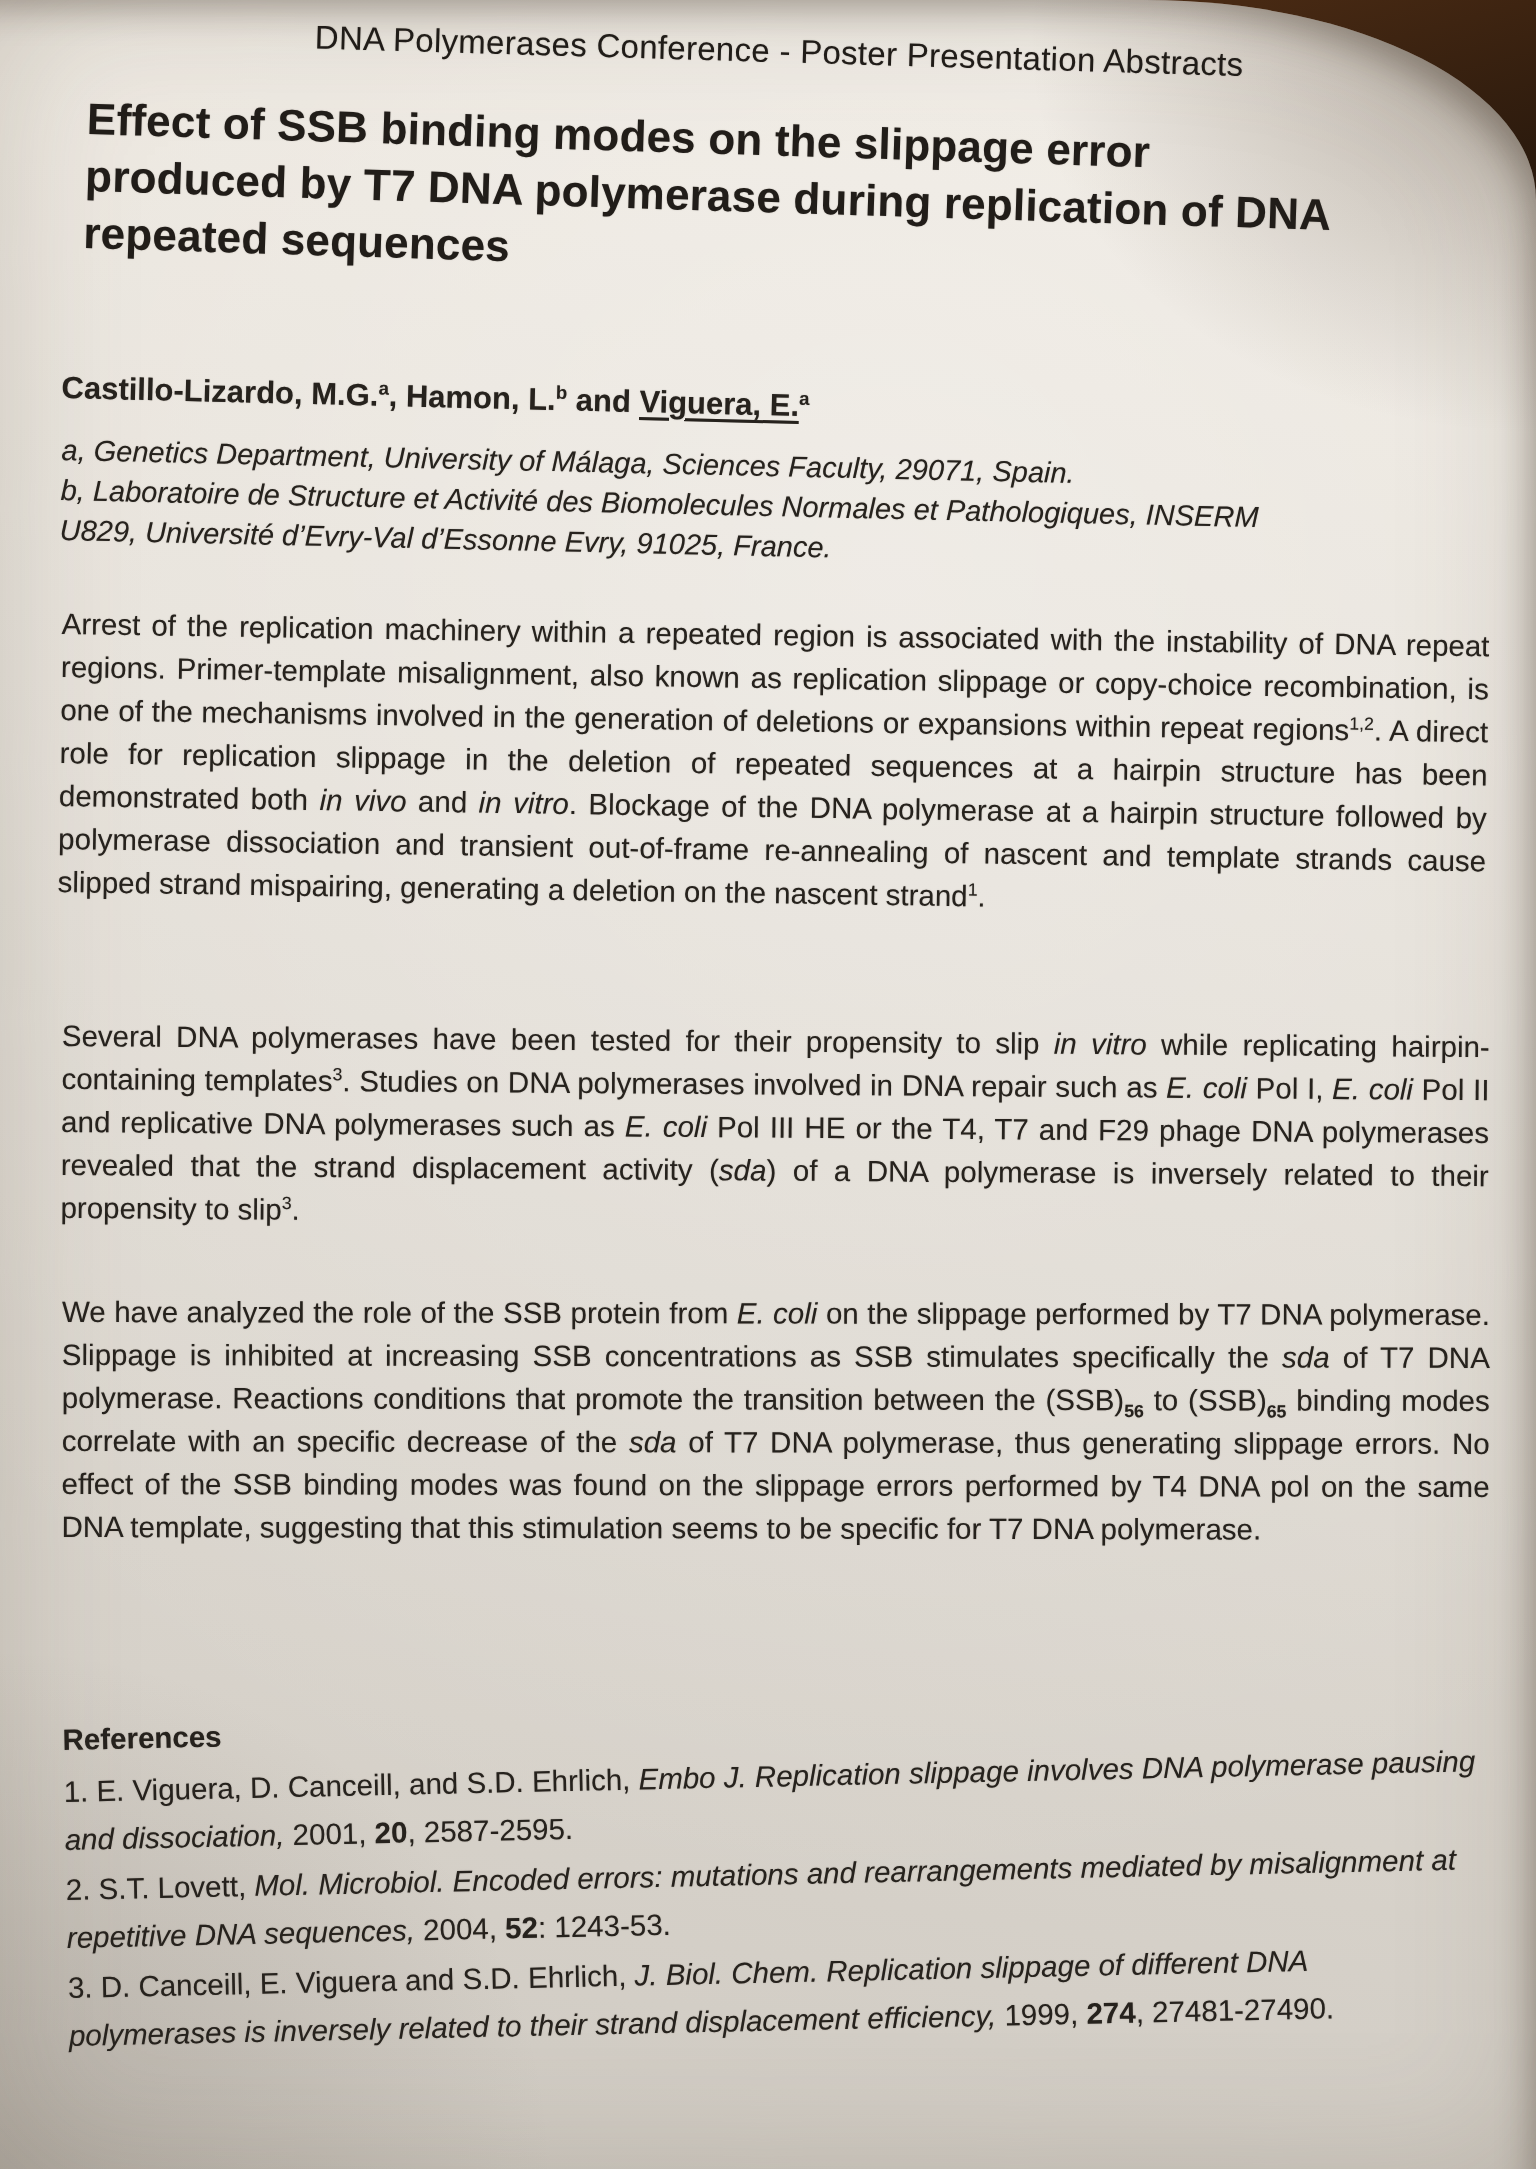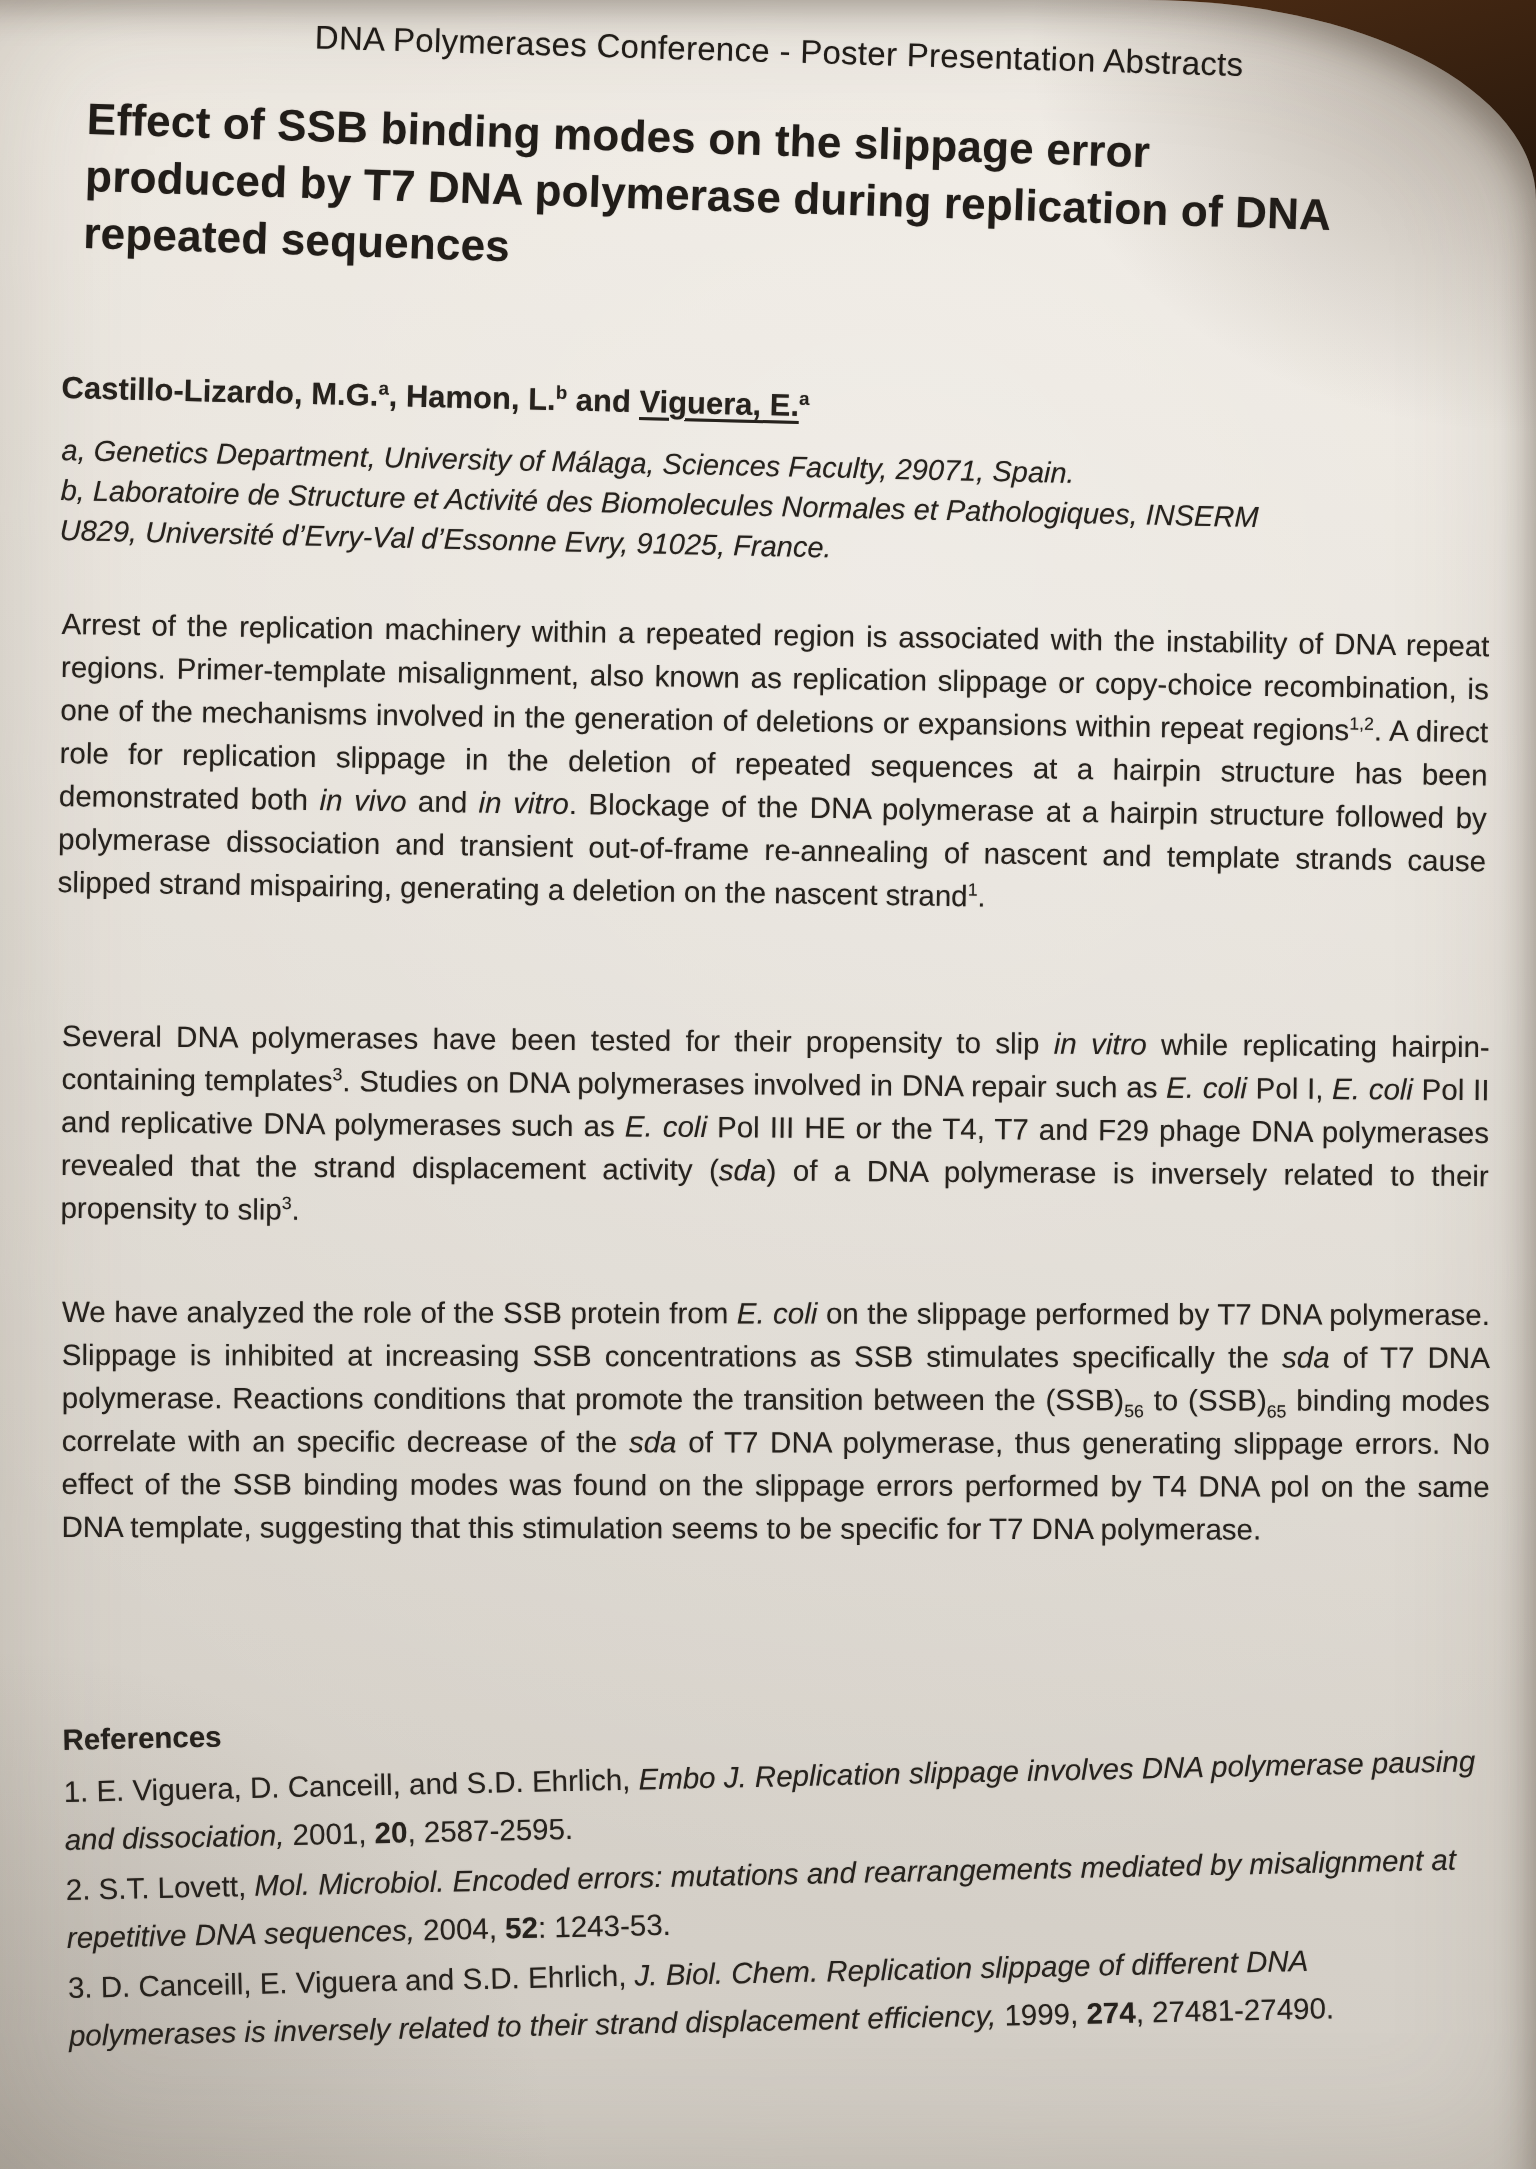--- a/index.html
+++ b/index.html
@@ -55,21 +55,21 @@
     position:absolute;top:1716px;left:62px;width:1412px;
     font-size:29.5px;line-height:48px;
     transform:rotate(-1.25deg);transform-origin:0 0;
   }
   .refs-heading{font-weight:bold;margin-bottom:4px;}
   .ref-item{margin:0 0 2px 0;}
   .seg-i{font-style:italic;}
   .seg-b{font-weight:bold;}
   .seg-u{text-decoration:underline;text-decoration-thickness:2.5px;text-underline-offset:5px;}
   .seg-sup{vertical-align:super;font-size:60%;line-height:0;}
-  .seg-sub{vertical-align:sub;font-size:60%;line-height:0;}
+  .seg-sub{vertical-align:sub;font-size:60%;line-height:0;font-weight:bold;}
 </style>
 </head>
 <body>
 
 <div class="wood"></div>
 
 <div class="paper">
 
   <div class="header">DNA Polymerases Conference - Poster Presentation Abstracts</div>
 

